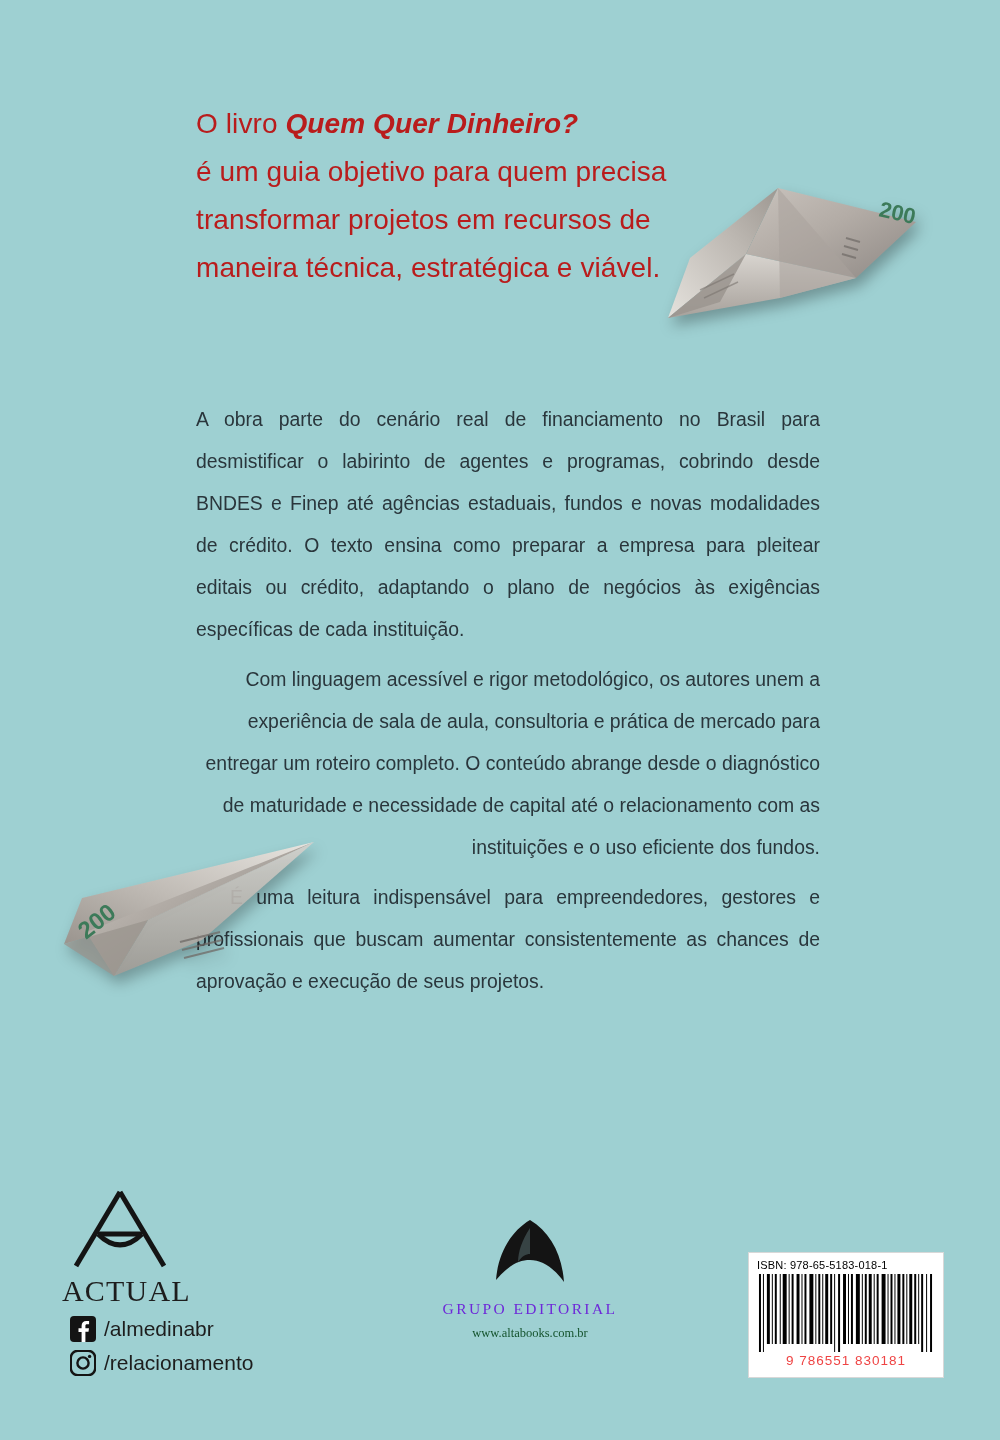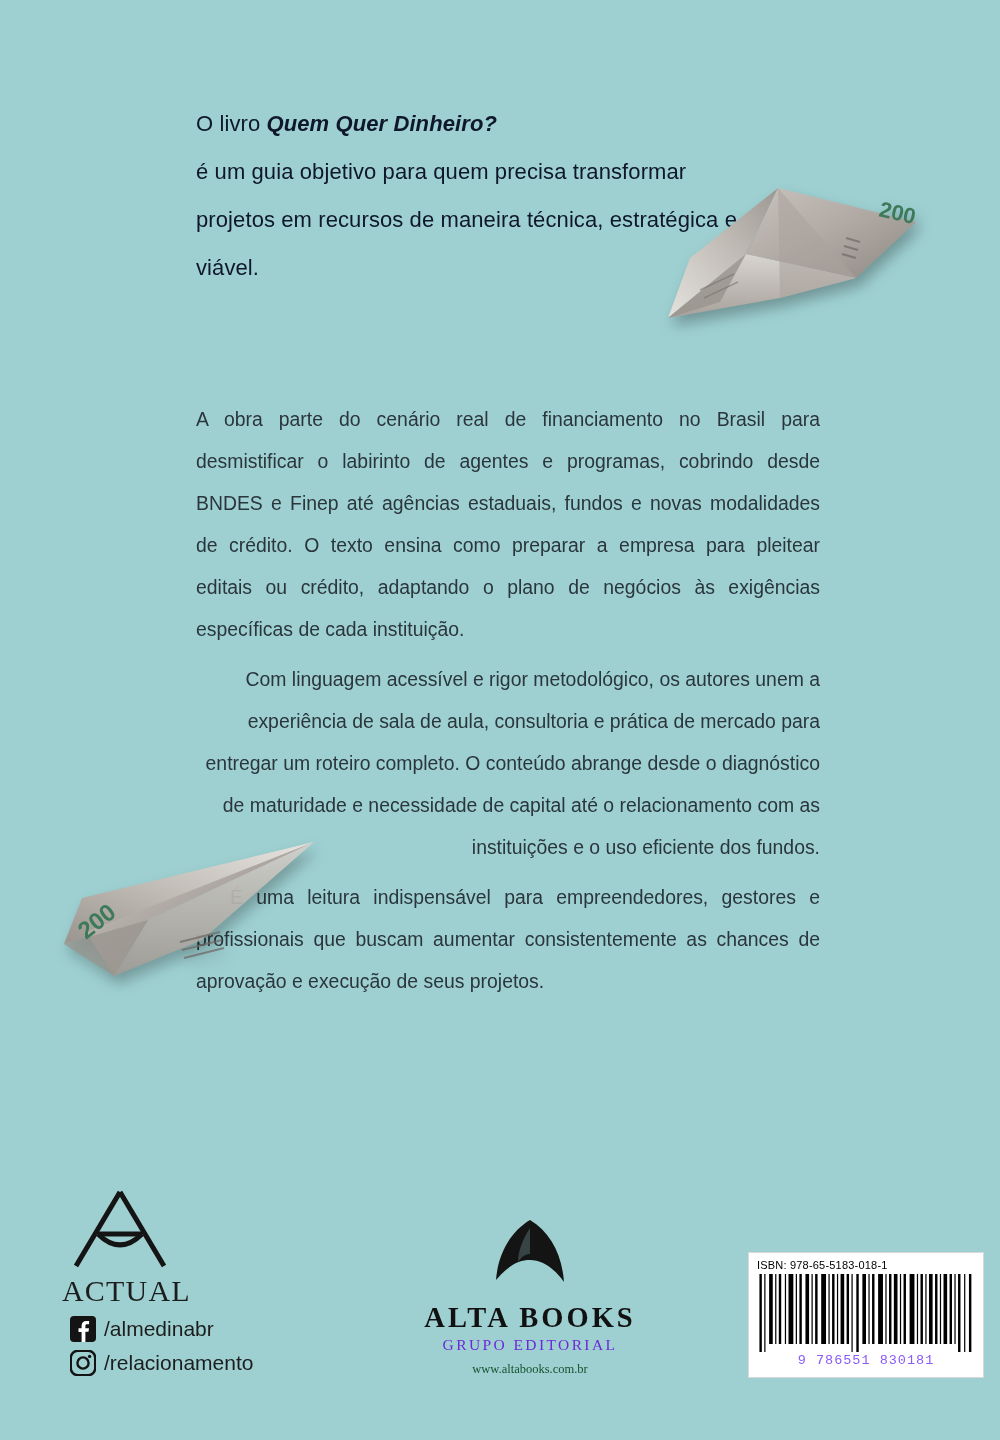--- a/index.html
+++ b/index.html
@@ -21,23 +21,23 @@
     inset: 0;
     background: #9ed0d2;
   }
 
   
   .headline {
     position: absolute;
     left: 196px;
     top: 100px;
     width: 560px;
-    font-size: 22px;
+    font-size: 28px;
     line-height: 48px;
-    color: #0f172a;
+    color: #b91c1c;
     font-weight: 400;
     letter-spacing: 0.1px;
   }
   .headline .bold-ital {
     font-weight: bold;
     font-style: italic;
   }
 
   
   .body-copy {
@@ -139,44 +139,44 @@
     color: #14532d;
     margin-top: 8px;
     font-family: "Liberation Serif", serif;
   }
 
   
   .isbn-box {
     position: absolute;
     left: 748px;
     top: 1252px;
-    width: 236px;
+    width: 196px;
     height: 126px;
     background: #ffffff;
     border: 1px solid #d8d8d8;
     padding: 6px 8px 4px 8px;
   }
   .isbn-text {
     font-size: 11px;
     font-family: "Liberation Sans", sans-serif;
     color: #000;
     letter-spacing: 0.2px;
     margin-bottom: 3px;
   }
   .barcode {
     width: 100%;
     height: 78px;
     display: block;
   }
   .isbn-digits {
     font-size: 13.5px;
     letter-spacing: 1px;
-    color: #8b5cf6;
+    color: #ef4444;
     text-align: center;
-    font-family: Liberation Mono, monospace;
+    font-family: Liberation Sans, sans-serif;
     margin-top: 1px;
   }
 </style>
 </head>
 <body>
 
 <div class="page">
 
   <div class="headline">
     <span>O livro </span><span class="bold-ital">Quem Quer Dinheiro?</span><br>
@@ -276,21 +276,20 @@
       <span class="handle">/relacionamento</span>
     </div>
   </div>
 
   <div class="alta-logo">
     <svg class="alta-mark" viewBox="0 0 76 76" xmlns="http://www.w3.org/2000/svg">
       <path d="M38 2 C18 14 6 36 4 62 C16 48 26 42 38 42 C50 42 62 50 72 64 C70 36 58 14 38 2 Z" fill="#141414"></path>
       <path d="M30 52 C36 46 44 46 52 52 C44 50 36 50 30 52 Z" fill="#9ed0d2"></path>
       <path d="M38 10 C30 22 26 34 26 44 C30 38 34 36 38 36 Z" fill="#9ed0d2" opacity="0.25"></path>
     </svg>
-    <div class="alta-name">ALTA BOOKS</div>
     <div class="alta-sub">GRUPO EDITORIAL</div>
     <div class="alta-site">www.altabooks.com.br</div>
   </div>
 
   <div class="isbn-box">
     <div class="isbn-text">ISBN: 978-65-5183-018-1</div>
     <svg class="barcode" viewBox="0 0 180 78" preserveAspectRatio="none" xmlns="http://www.w3.org/2000/svg">
       <g fill="#000">
         <rect x="2" y="0" width="2" height="78"></rect>
           <rect x="6" y="0" width="1" height="78"></rect>

